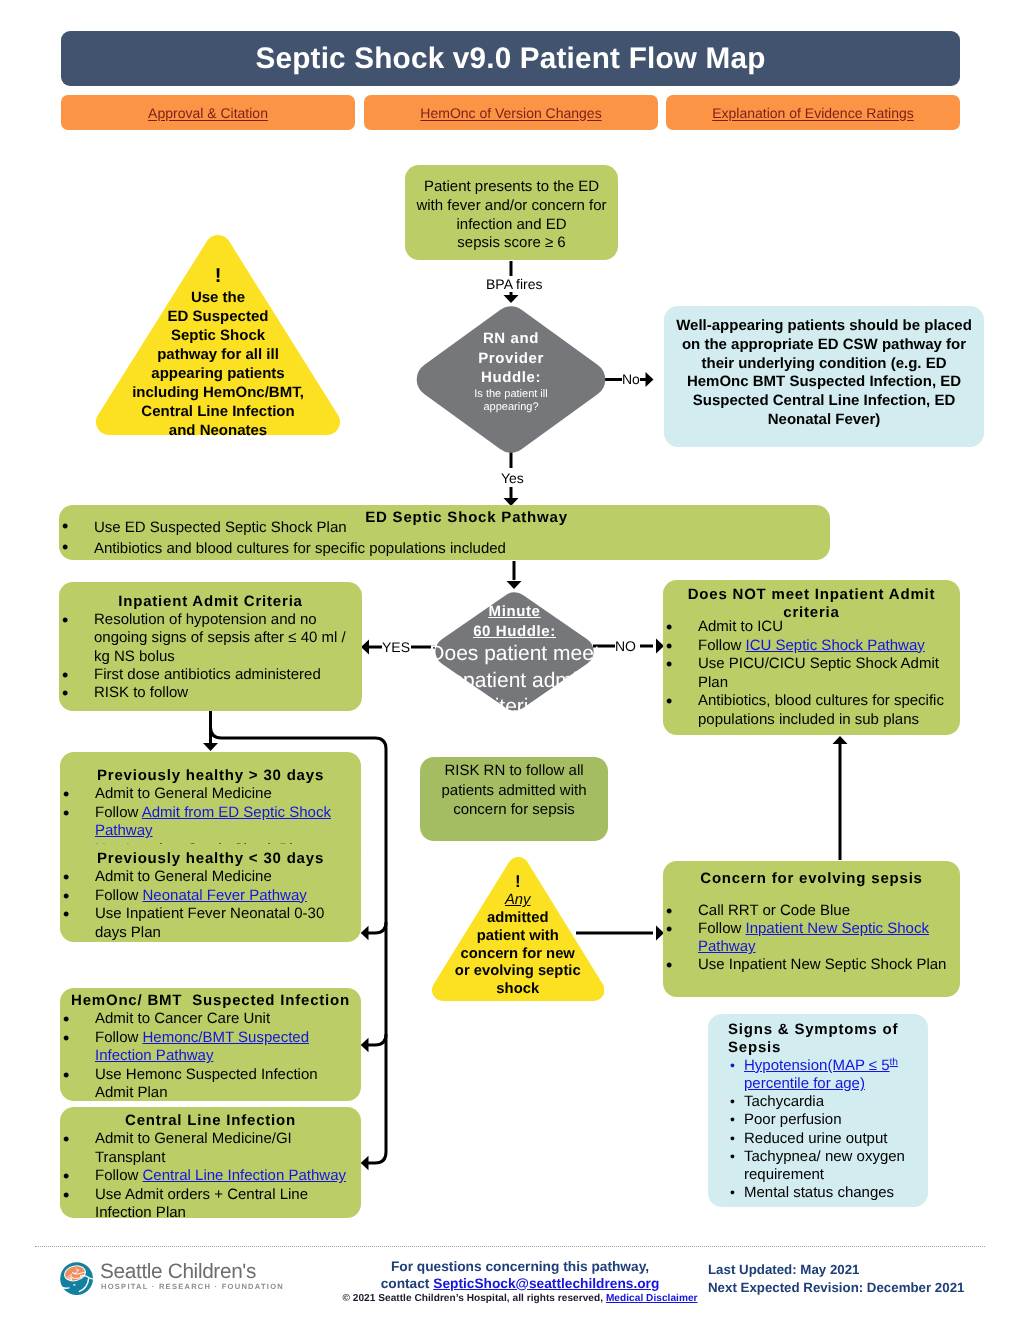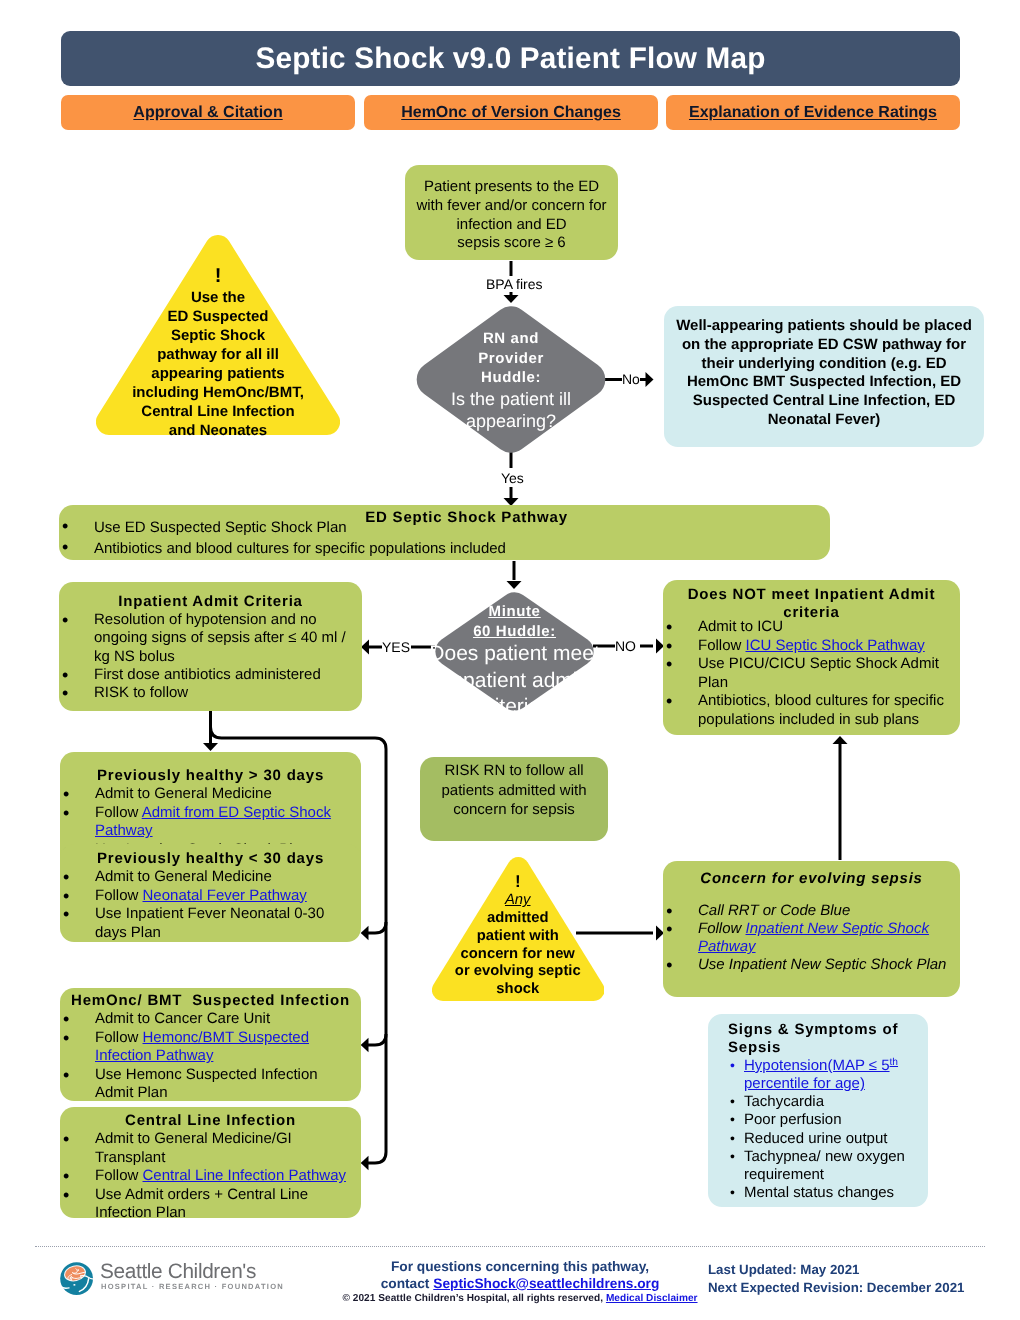--- a/index.html
+++ b/index.html
@@ -9,21 +9,21 @@
        -webkit-font-smoothing:antialiased;text-rendering:geometricPrecision;}
   #page{position:relative;width:1020px;height:1320px;}
   .abs{position:absolute;box-sizing:border-box;}
 
   
   .title-bar{left:61px;top:31px;width:899px;height:55px;background:#41536e;
     border-radius:9px;color:#fff;font-size:29.7px;font-weight:bold;
     display:flex;align-items:center;justify-content:center;letter-spacing:.2px;}
   .nav-btn{top:95px;height:35px;background:#fb9444;border-radius:7px;
     display:flex;align-items:center;justify-content:center;}
-  .nav-btn a{color:#0f172a;font-size:16px;font-weight:bold;text-decoration:underline;text-underline-offset:2px;}
+  .nav-btn a{color:#7f1d1d;font-size:14px;font-weight:normal;text-decoration:underline;text-underline-offset:2px;}
 
   
   .gbox{background:#bacd66;border-radius:14px;}
   .bbox{background:#d3ecef;border-radius:14px;}
   .gbox2{background:#a4bd62;border-radius:14px;}
 
   .btitle{font-size:15px;font-weight:bold;text-align:center;color:#000;line-height:1.2;letter-spacing:0.8px;white-space:pre-wrap;}
   .btxt{font-size:15px;color:#000;line-height:1.21;padding-right:7px;}
   ul.b{margin:0;padding:0;list-style:none;}
   ul.b li{position:relative;padding-left:35px;margin:0;}
@@ -36,21 +36,21 @@
   svg.ov{position:absolute;left:0;top:0;width:1020px;height:1320px;pointer-events:none;}
 
   .btxt.signs ul.b li{padding-left:36px;}
   .btxt.signs ul.b li:before{left:22px;font-size:14px;top:0;}
   .btxt.signs ul.b li:first-child:before{color:#1414e0;}
   sup{font-size:0.68em;vertical-align:0.45em;line-height:0;}
   .tri-txt{position:absolute;left:0;top:0;width:100%;text-align:center;
       font-size:15px;font-weight:bold;color:#000;line-height:1.27;white-space:nowrap;}
   .dia-txt{position:absolute;left:0;top:0;width:100%;text-align:center;color:#fff;}
   .dia-txt .h{font-size:15px;font-weight:bold;line-height:1.3;letter-spacing:0.6px;}
-  .dia-txt .s{font-size:18px;line-height:1.27;}
+  .dia-txt .s{font-size:11px;line-height:1.27;}
 
   
   .footsep{left:35px;top:1246px;width:950px;height:0;
      border-top:1px dotted #9aa0ad;}
   .ftxt{color:#1f3f78;font-weight:bold;}
 </style>
 </head>
 <body>
 
 <div id="page">
@@ -276,21 +276,21 @@
         <div style="font-size: 17px;">!</div>
         <div><em style="text-decoration: underline; font-weight: normal;">Any</em></div>
         <div>admitted</div>
         <div>patient with</div>
         <div>concern for new</div>
         <div>or evolving septic</div>
         <div>shock</div>
       </div>
   </div>
 
-  <div class="abs gbox" id="n-evolv" style="left:663px;top:861px;width:297px;height:136px;font-style:italic;">
+  <div class="abs gbox" id="n-evolv" style="left:663px;top:861px;width:297px;height:136px;">
       <div class="btitle" style="padding-top: 9px;">Concern for evolving sepsis</div>
       <div class="btxt" style="padding-top: 14px;">
         <ul class="b">
           <li><span>Call RRT or Code Blue</span></li>
           <li><span>Follow </span><span><a class="lnk" href="#">Inpatient New Septic Shock Pathway</a></span></li>
           <li><span>Use  Inpatient New Septic Shock Plan</span></li>
         </ul>
       </div>
     </div>
 

